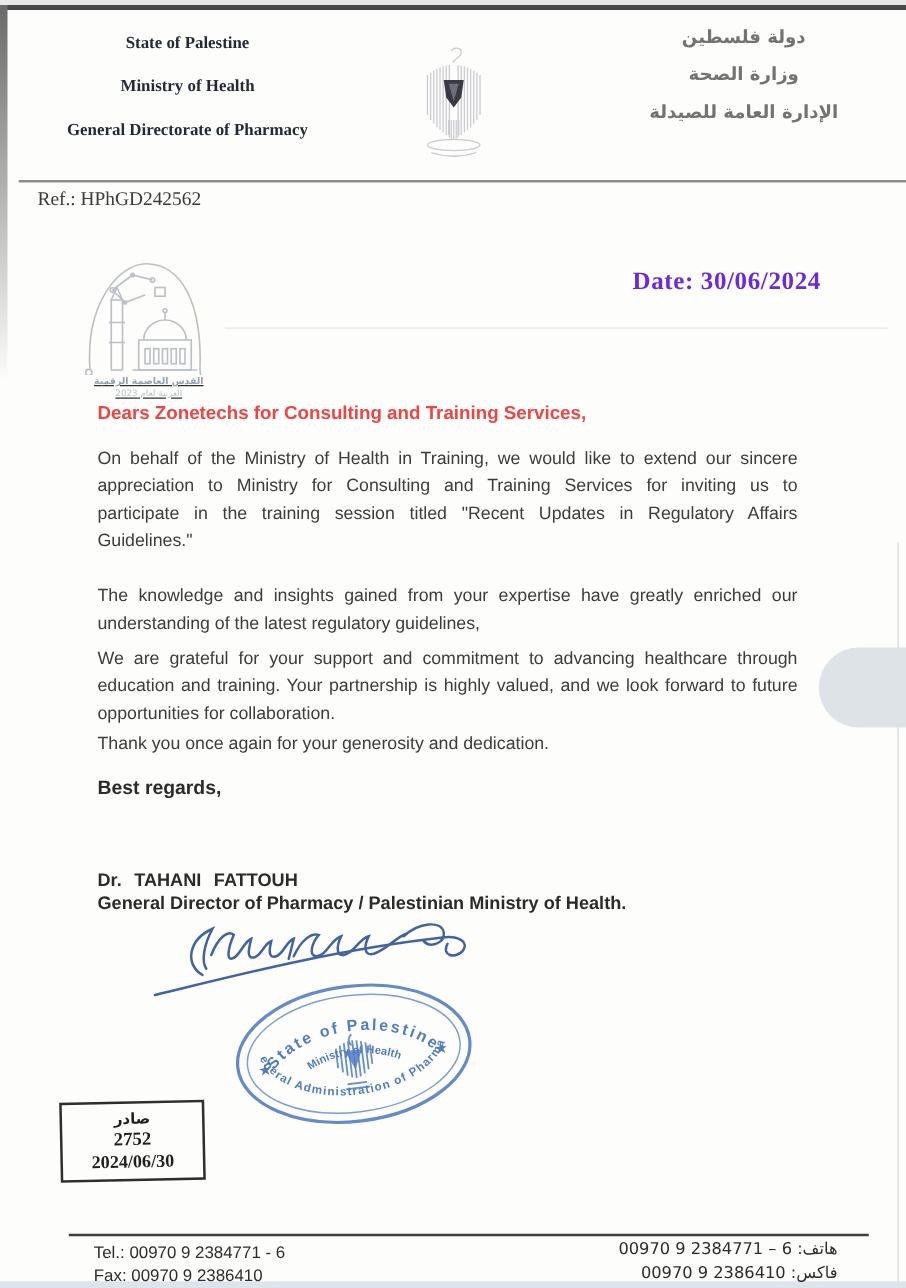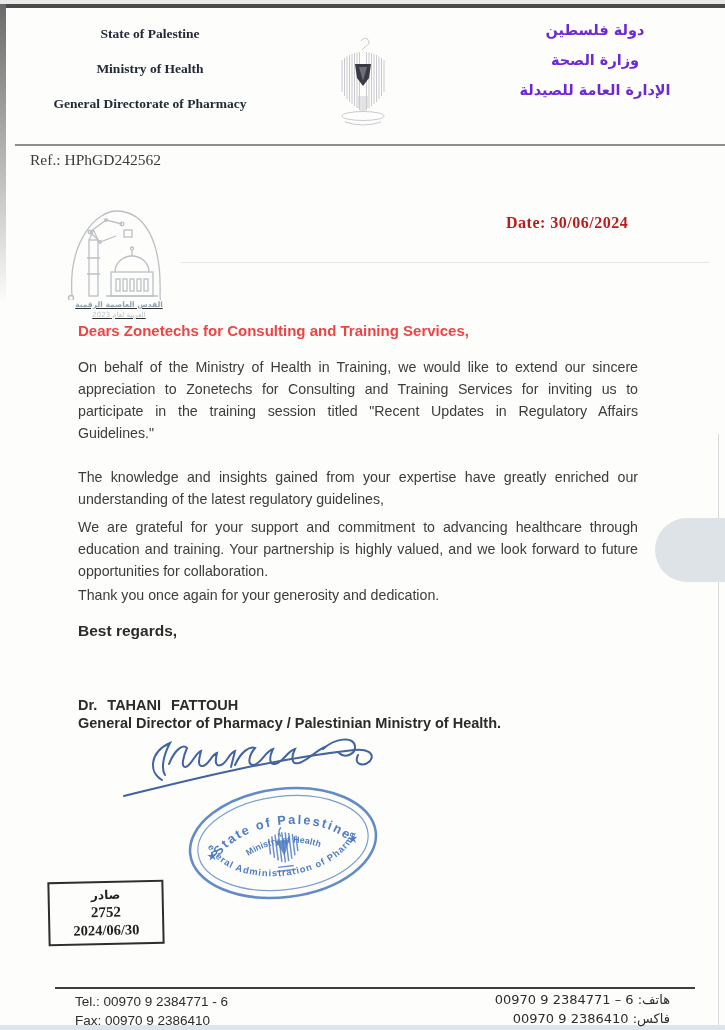--- a/index.html
+++ b/index.html
@@ -16,29 +16,29 @@
   .scan-fold-line { position:absolute; left:180px; top:258px; width:530px; height:1px; background:rgba(195,202,208,.4); }
   .gray-pill { position:absolute; left:655px; top:514px; width:70px; height:64px;
     background:#dde3e6; border-radius:34px 0 0 34px; }
   .bottom-bar { position:absolute; left:0; bottom:0; width:725px; height:9px; background:#d9e6ee; }
 
   
   .hdr-left { position:absolute; left:30px; top:22px; width:240px; text-align:center;
     font-family:"Liberation Serif", serif; font-weight:bold; font-size:13.5px; color:#232a35; }
   .hdr-left .ln { margin-bottom:19px; white-space:nowrap; }
   .hdr-right { position:absolute; left:480px; top:18px; width:230px; text-align:center;
-    font-family:"DejaVu Sans", sans-serif; font-weight:bold; font-size:14.5px; color:#6d28d9; direction:rtl; }
+    font-family:"DejaVu Sans", sans-serif; font-weight:bold; font-size:14.5px; color:#737373; direction:rtl; }
   .hdr-right .ln { margin-bottom:14px; white-space:nowrap; }
   .emblem { position:absolute; left:328px; top:30px; width:70px; height:95px; }
   .hdr-rule { position:absolute; left:15px; top:140px; width:710px; height:0;
     border-top:2px solid #8d8d8d; }
   .ref-line { position:absolute; left:30px; top:147px;
     font-family:"Liberation Serif", serif; font-size:15.5px; color:#3b3b3b; }
   .date-line { position:absolute; left:506px; top:210px;
-    font-family:"Liberation Serif", serif; font-weight:600; font-size:16px; color:#b91c1c; letter-spacing:.5px; }
+    font-family:"Liberation Serif", serif; font-weight:600; font-size:20px; color:#6d28d9; letter-spacing:.5px; }
 
   
   .jlogo { position:absolute; left:58px; top:196px; width:122px; height:122px; }
   .jlogo svg { display:block; }
   .jlogo .cap { text-align:center; font-family:"DejaVu Sans", sans-serif; direction:rtl; line-height:10px;text-decoration:underline; }
   .jlogo .cap .c1 { font-size:7.5px; color:#8fa3ad; font-weight:bold; }
   .jlogo .cap .c2 { font-size:7px; color:#b9c4ca; }
 
   
   .greeting { position:absolute; left:78px; top:318px; width:580px;
@@ -146,21 +146,21 @@
     </svg>
     <div class="cap">
       <div class="c1">القدس العاصمة الرقمية</div>
       <div class="c2">العربية لعام 2023</div>
     </div>
   </div>
 
   <div class="greeting">Dears Zonetechs for Consulting and Training Services,</div>
   <div class="para p1">
       <div class="line just">On behalf of the Ministry of Health in Training, we would like to extend our sincere</div>
-      <div class="line just">appreciation to Zonetechs for Consulting and Training Services for inviting us to</div>
+      <div class="line just">appreciation to Ministry for Consulting and Training Services for inviting us to</div>
       <div class="line just">participate in the training session titled "Recent Updates in Regulatory Affairs</div>
       <div class="line last">Guidelines."</div>
     </div>
   <div class="para p2">
       <div class="line just">The knowledge and insights gained from your expertise have greatly enriched our</div>
       <div class="line last">understanding of the latest regulatory guidelines,</div>
     </div>
   <div class="para p3">
       <div class="line just">We are grateful for your support and commitment to advancing healthcare through</div>
       <div class="line just">education and training. Your partnership is highly valued, and we look forward to future</div>

